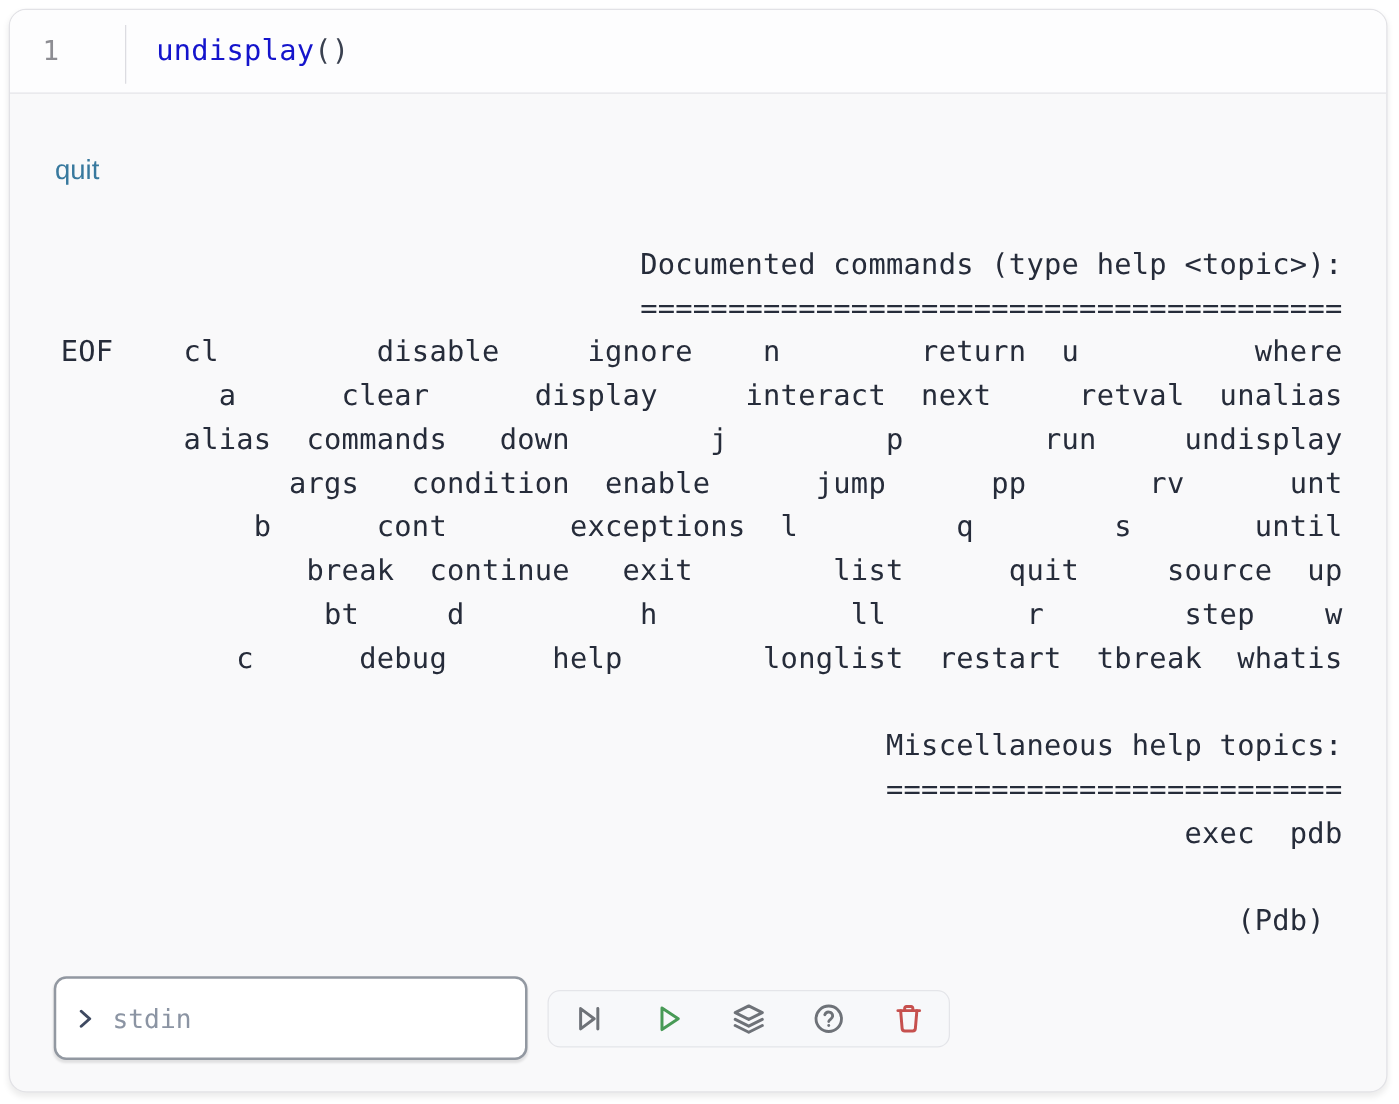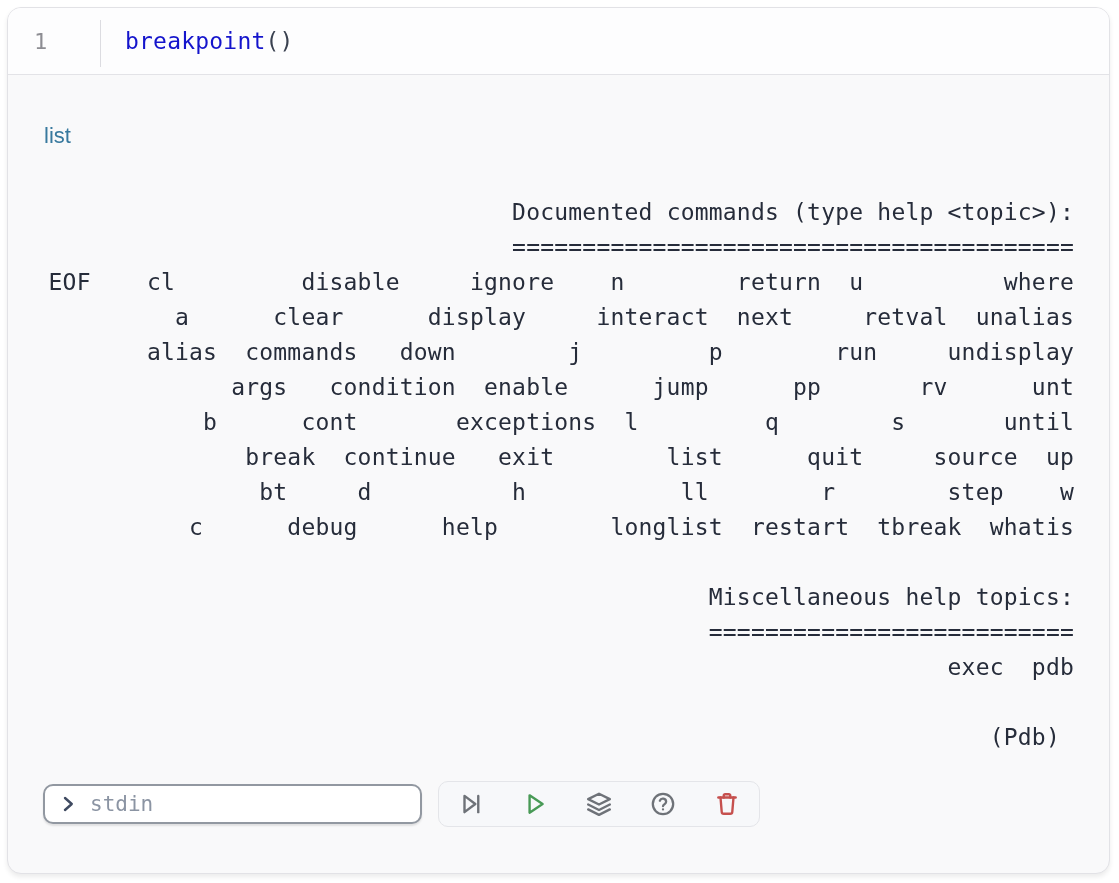--- a/index.html
+++ b/index.html
@@ -30,21 +30,21 @@
   .echo{font:22px "Liberation Sans","DejaVu Sans",sans-serif;
     color:var(--echo-teal,#38799e);margin:0 0 46px 1px;}
   .pdb-output{
     margin:0;font:23px/35px "DejaVu Sans Mono",monospace;letter-spacing:.2px;
     color:var(--terminal-text,#262c3a);white-space:pre;text-align:right;
   }
 
   
   .controls{display:flex;align-items:center;gap:16px;margin-top:26px;}
   .stdin-box{
-    width:379px;height:40px;box-sizing:border-box;flex:none;
+    width:379px;height:67px;box-sizing:border-box;flex:none;
     border:2px solid #9298a1;border-radius:10px;background:#ffffff;
     display:flex;align-items:center;padding:0 14px;
     box-shadow:0 2px 2px rgba(0,0,0,.10);
   }
   .stdin-input{
     border:none;outline:none;flex:1;min-width:0;margin-left:11px;
     font:21px "DejaVu Sans Mono",monospace;color:#333a47;background:transparent;
   }
   .stdin-input::placeholder{color:#8b94a3;opacity:1;}
 
@@ -63,27 +63,27 @@
 <body>
 
 <div class="stage">
   <div class="card">
 
     <div class="editor">
       <div class="gutter">
         <span class="line-number">1</span>
       </div>
       <div class="code-line">
-          <span class="kw">breakpoint</span>
+          <span class="kw">undisplay</span>
           <span class="punct">()</span>
         </div>
     </div>
 
     <div class="output">
-      <div class="echo">list</div>
+      <div class="echo">quit</div>
 
       <pre class="pdb-output">Documented commands (type help &lt;topic&gt;):
 ========================================
 EOF    cl         disable     ignore    n        return  u          where
 a      clear      display     interact  next     retval  unalias
 alias  commands   down        j         p        run     undisplay
 args   condition  enable      jump      pp       rv      unt
 b      cont       exceptions  l         q        s       until
 break  continue   exit        list      quit     source  up
 bt     d          h           ll        r        step    w

